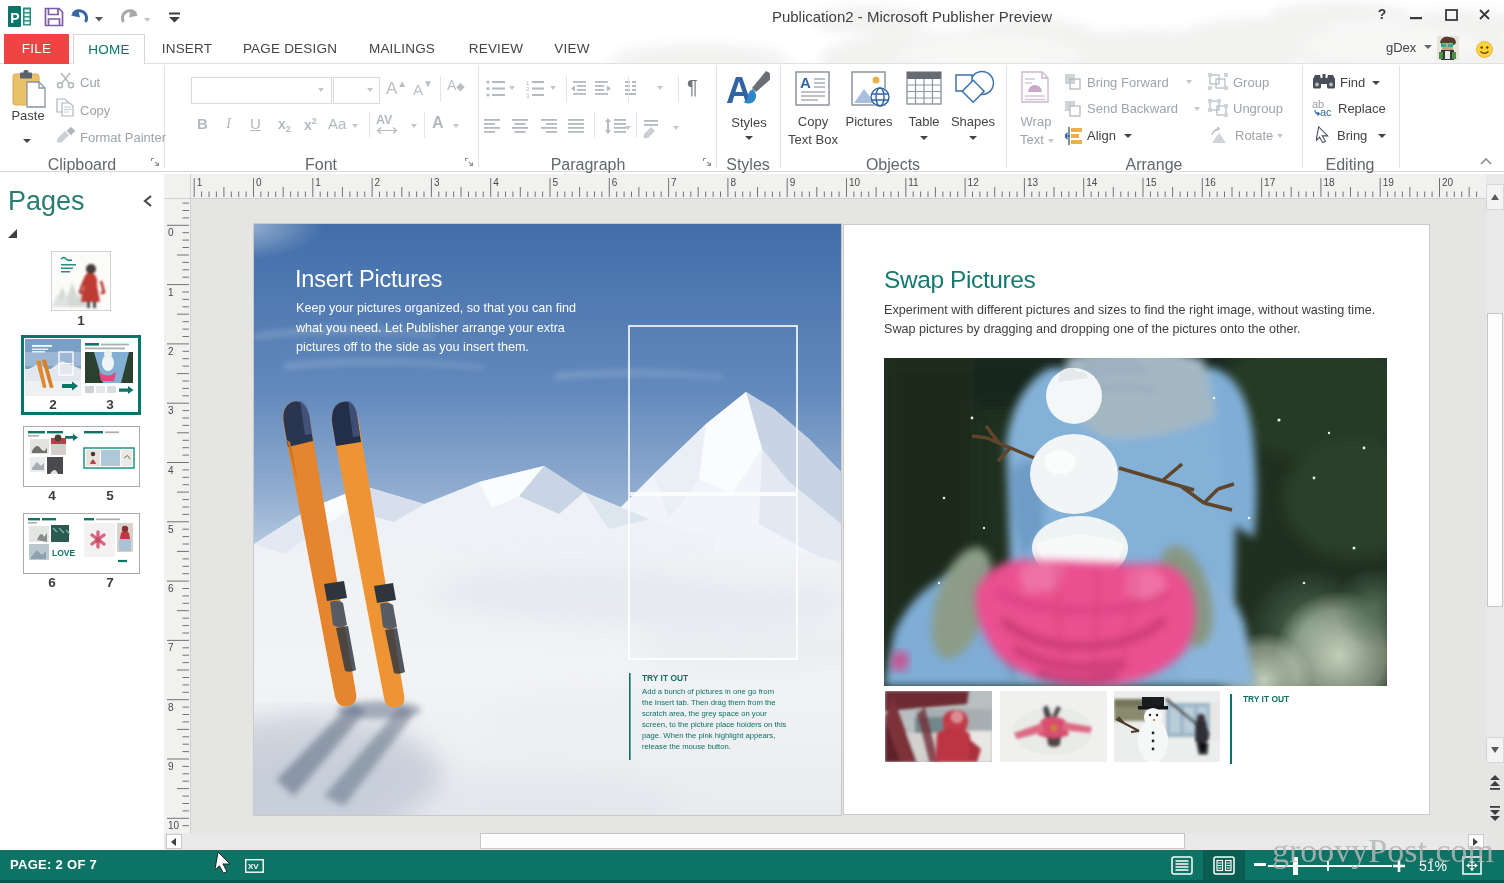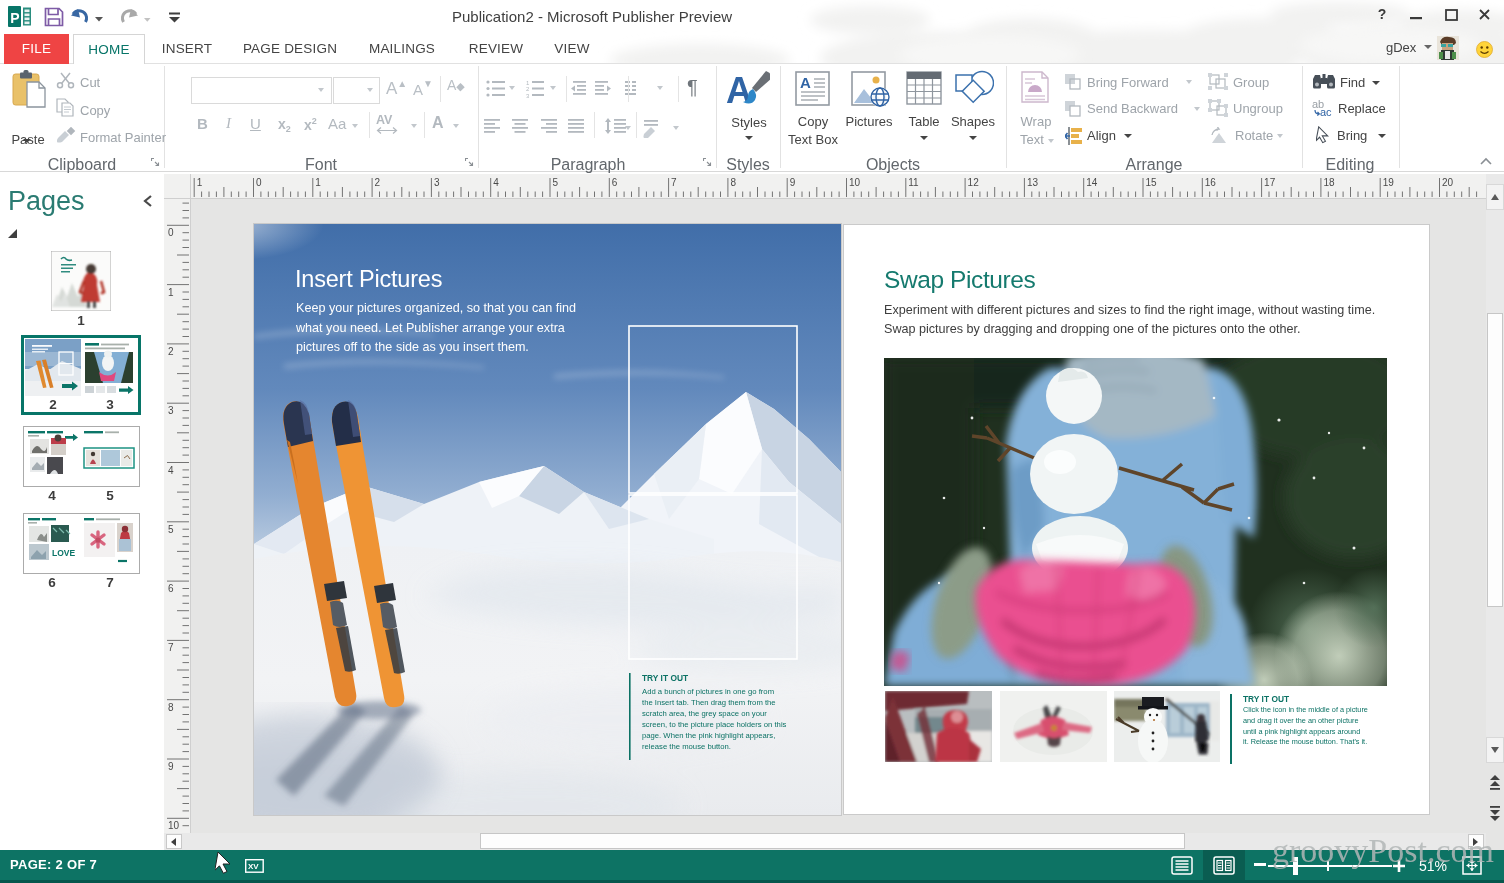--- a/index.html
+++ b/index.html
@@ -65,21 +65,21 @@
     <path d="M87 12 l8 0 l-4 4.5 z" fill="#555"></path>
 
     <path d="M128 9 a7.5 7.5 0 0 0 -13.5 3 a7.5 7.5 0 0 0 1 5" fill="none" stroke="#a9a9a9" stroke-width="3"></path>
     <path d="M123 4 l7 6.5 l-9 2 z" fill="#a9a9a9"></path>
     <path d="M136 13 l6.5 0 l-3.2 3.8 z" fill="#c2c2c2"></path>
 
     <rect x="161" y="7.5" width="11" height="2" fill="#3f3f3f"></rect>
     <path d="M161 12 l11 0 l-5.5 5.5 z" fill="#3f3f3f"></path>
   </svg>
 
-  <div class="abs" style="left:452px;top:8px;width:600px;text-align:left;font-size:15px;color:#3f3f3f;z-index:2;">Publication2&nbsp;-&nbsp;Microsoft&nbsp;Publisher&nbsp;Preview</div>
+  <div class="abs" style="left:452px;top:8px;width:600px;text-align:right;font-size:15px;color:#3f3f3f;z-index:2;">Publication2&nbsp;-&nbsp;Microsoft&nbsp;Publisher&nbsp;Preview</div>
 
   <div class="abs" style="left:1374px;top:6px;width:16px;text-align:center;font-size:14px;font-weight:bold;color:#3a3a3a;z-index:2;">?</div>
   <svg class="abs" style="left:1408px;top:6px;z-index:2;" width="92" height="20" viewBox="0 0 92 20">
     <rect x="2" y="11" width="12" height="2.2" fill="#3a3a3a"></rect>
     <rect x="38" y="4" width="11" height="10" fill="none" stroke="#3a3a3a" stroke-width="1.8"></rect>
     <path d="M72 4 l9 9 M81 4 l-9 9" stroke="#3a3a3a" stroke-width="1.8"></path>
   </svg>
 
   <div class="abs" style="left:1386px;top:40px;font-size:13px;color:#444;z-index:2;">gDex</div>
   <div class="abs" style="left:1424px;top:45px;width:0;height:0;border-left:4px solid transparent;border-right:4px solid transparent;border-top:4px solid #666;z-index:2;"></div>
@@ -121,21 +121,21 @@
   <div class="gsep" style="left:1302px;"></div>
   <div class="gsep" style="left:1399px;"></div>
 
   <svg class="abs" style="left:12px;top:70px;" width="36" height="38" viewBox="0 0 36 38">
     <rect x="1" y="4" width="26" height="31" rx="2.5" fill="#e9c169" stroke="#d8a84e" stroke-width="1"></rect>
     <rect x="8" y="2.5" width="12" height="6" rx="1" fill="#5a636d"></rect>
     <rect x="11.5" y="0" width="5" height="4" rx="1.5" fill="#5a636d"></rect>
     <path d="M15 12 h12 l6 6 v19 h-18 z" fill="#fff" stroke="#8b949d" stroke-width="1.3"></path>
     <path d="M27 12 v6 h6" fill="none" stroke="#8b949d" stroke-width="1.3"></path>
   </svg>
-  <div class="atext" style="left:0px;top:132px;width:56px;text-align:center;">Paste</div>
+  <div class="atext" style="left:0px;top:108px;width:56px;text-align:center;">Paste</div>
   <div class="abs" style="left:23px;top:139px;width:0;height:0;border-left:4px solid transparent;border-right:4px solid transparent;border-top:4.5px solid #444;"></div>
 
   <svg class="abs" style="left:56px;top:72px;" width="20" height="17" viewBox="0 0 20 17">
     <g stroke="#b0b6bc" stroke-width="1.5" fill="none">
       <path d="M14 1 L5.8 11.2"></path>
         <path d="M5 1 L13.2 11.2"></path>
       <circle cx="4" cy="13.2" r="2.5"></circle>
         <circle cx="15" cy="13.2" r="2.5"></circle>
     </g>
   </svg>
@@ -1139,21 +1139,20 @@
     </g>
     <g filter="url(#sb2)">
       <path d="M82 30 q5 -6 10 0 l3 18 l-7 8 l-7 -6 z" fill="#2e2e34"></path>
       <circle cx="87" cy="27" r="4" fill="#3a3238"></circle>
       <path d="M84 52 l2 10 h6 l1 -10" stroke="#2e2e34" stroke-width="3"></path>
     </g>
   </svg>
 
   <div class="abs" style="left:1230px;top:694px;width:1.6px;height:70px;background:#0c7265;"></div>
   <div class="abs" style="left:1243px;top:694px;font-size:8.4px;font-weight:bold;color:#0c7265;">TRY IT OUT</div>
-  <div class="abs" style="left:1243px;top:705px;font-size:7.3px;color:#0c7265;line-height:10.8px;">Click the icon in the middle of a picture<br>and drag it over the an other picture<br>until a pink highlight appears around<br>it. Release the mouse button. That's it.</div>
 
   <div class="abs" id="vscroll" style="left:1486px;top:174px;width:18px;height:676px;background:#e9e9e9;"></div>
   <div class="abs" style="left:1486px;top:184px;width:18px;height:26px;background:#f3f3f3;border:1px solid #d8d8d8;"></div>
   <div class="abs" style="left:1491px;top:194px;width:0;height:0;border-left:4.5px solid transparent;border-right:4.5px solid transparent;border-bottom:6px solid #595959;"></div>
   <div class="abs" style="left:1487px;top:313px;width:16px;height:294px;background:#fdfdfd;border:1px solid #c6c6c6;"></div>
   <div class="abs" style="left:1486px;top:737px;width:18px;height:26px;background:#f3f3f3;border:1px solid #d8d8d8;"></div>
   <div class="abs" style="left:1491px;top:747px;width:0;height:0;border-left:4.5px solid transparent;border-right:4.5px solid transparent;border-top:6px solid #595959;"></div>
   <div class="abs" style="left:1486px;top:763px;width:18px;height:87px;background:#e5e5e4;"></div>
   <svg class="abs" style="left:1489px;top:774px;" width="12" height="48" viewBox="0 0 12 48">
     <g fill="#3f3f3f">

